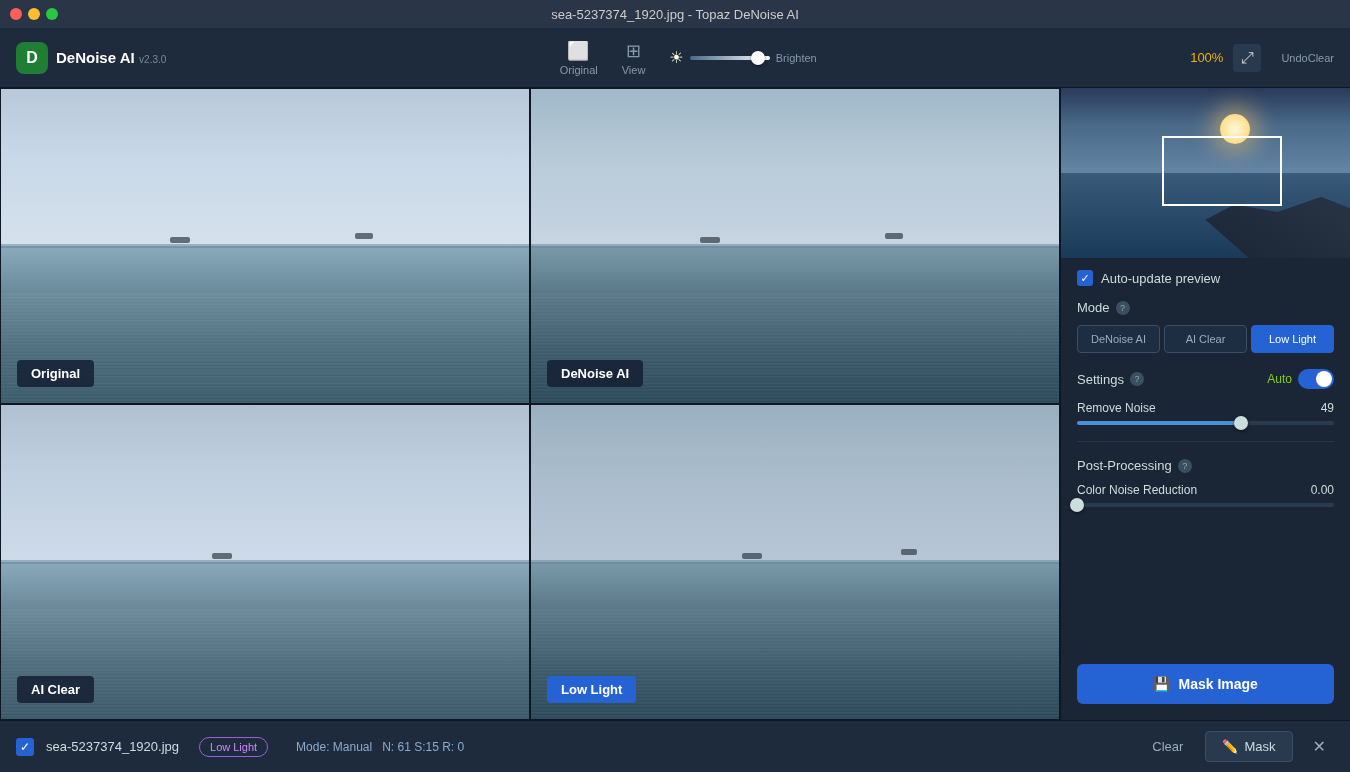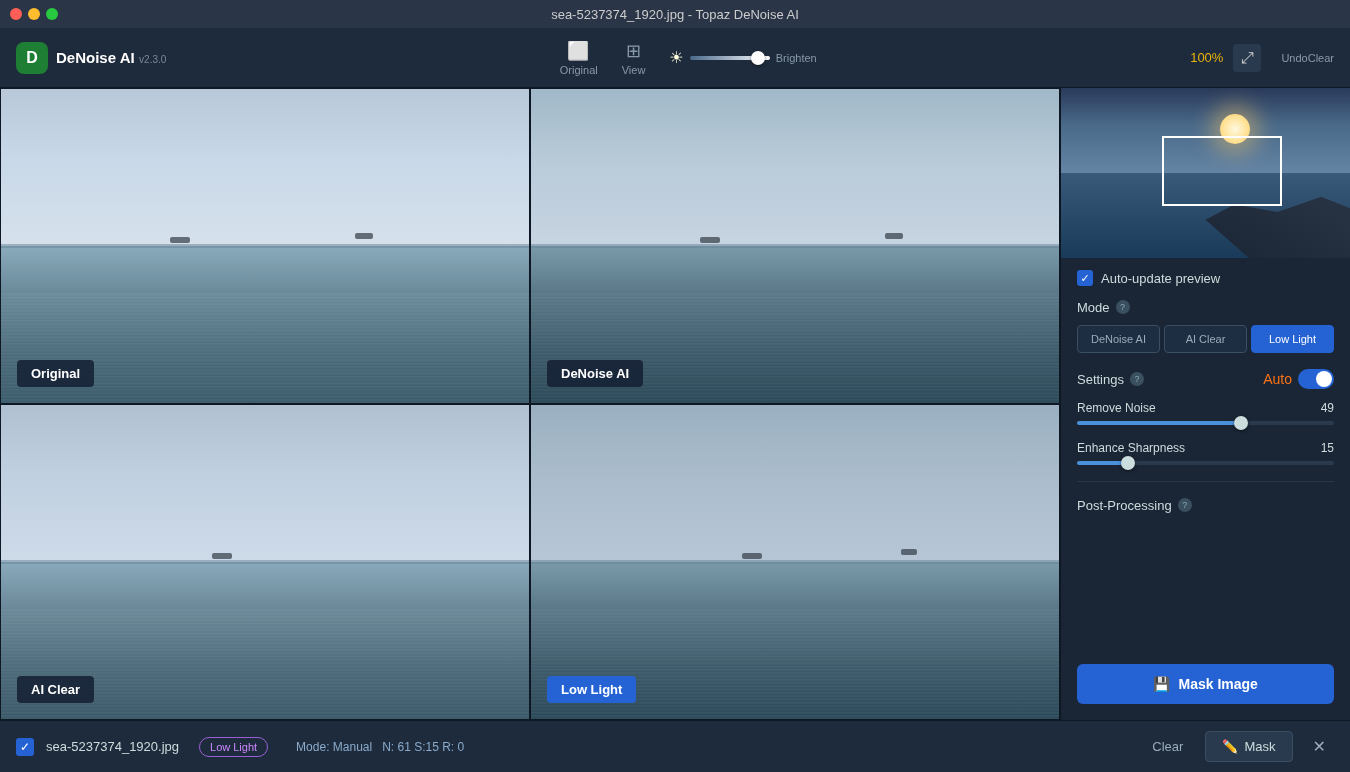--- a/index.html
+++ b/index.html
@@ -291,20 +291,21 @@
       font-size: 11px;
       flex-shrink: 0;
     }
     .auto-update-label {
       color: #cdd;
       font-size: 13px;
     }
 
     .section-header {
       display: flex;
+      align-items: center;
       gap: 6px;
       margin-bottom: 10px;
     }
     .section-title {
       color: #cdd;
       font-size: 13px;
       font-weight: 500;
     }
     .help-icon {
       width: 14px;
@@ -355,22 +356,22 @@
       gap: 6px;
       color: #cdd;
       font-size: 13px;
     }
     .settings-right {
       display: flex;
       align-items: center;
       gap: 6px;
     }
     .auto-label {
-      color: #f97316;
-      font-size: 14px;
+      color: #84cc16;
+      font-size: 12px;
     }
     .toggle {
       width: 36px;
       height: 20px;
       background: #2563d4;
       border-radius: 10px;
       position: relative;
       cursor: pointer;
     }
     .toggle-thumb {
@@ -727,39 +728,39 @@
         <div class="slider-label-row">
           <span class="slider-label">Remove Noise</span>
           <span class="slider-value">49</span>
         </div>
         <div class="slider-track">
           <div class="slider-fill" style="width:64%"></div>
           <div class="slider-thumb" style="left:64%"></div>
         </div>
       </div>
 
-      <div class="slider-group">
-        <div class="slider-label-row">
-          <span class="slider-label">Enhance Sharpness</span>
-          <span class="slider-value">15</span>
-        </div>
-        <div class="slider-track">
-          <div class="slider-fill" style="width:20%"></div>
-          <div class="slider-thumb" style="left:20%"></div>
-        </div>
-      </div>
 
       <div class="panel-divider"></div>
 
       <div class="section-header">
         <span class="section-title">Post-Processing</span>
         <div class="help-icon">?</div>
       </div>
 
 
+      <div class="slider-group">
+        <div class="slider-label-row">
+          <span class="slider-label">Color Noise Reduction</span>
+          <span class="slider-value">0.00</span>
+        </div>
+        <div class="slider-track">
+          <div class="slider-fill" style="width:0%"></div>
+          <div class="slider-thumb" style="left:0%"></div>
+        </div>
+      </div>
 
     </div>
 
     <button class="save-btn">
       <span>💾</span>
       <span>Mask Image</span>
     </button>
 
   </div>
 </div>

